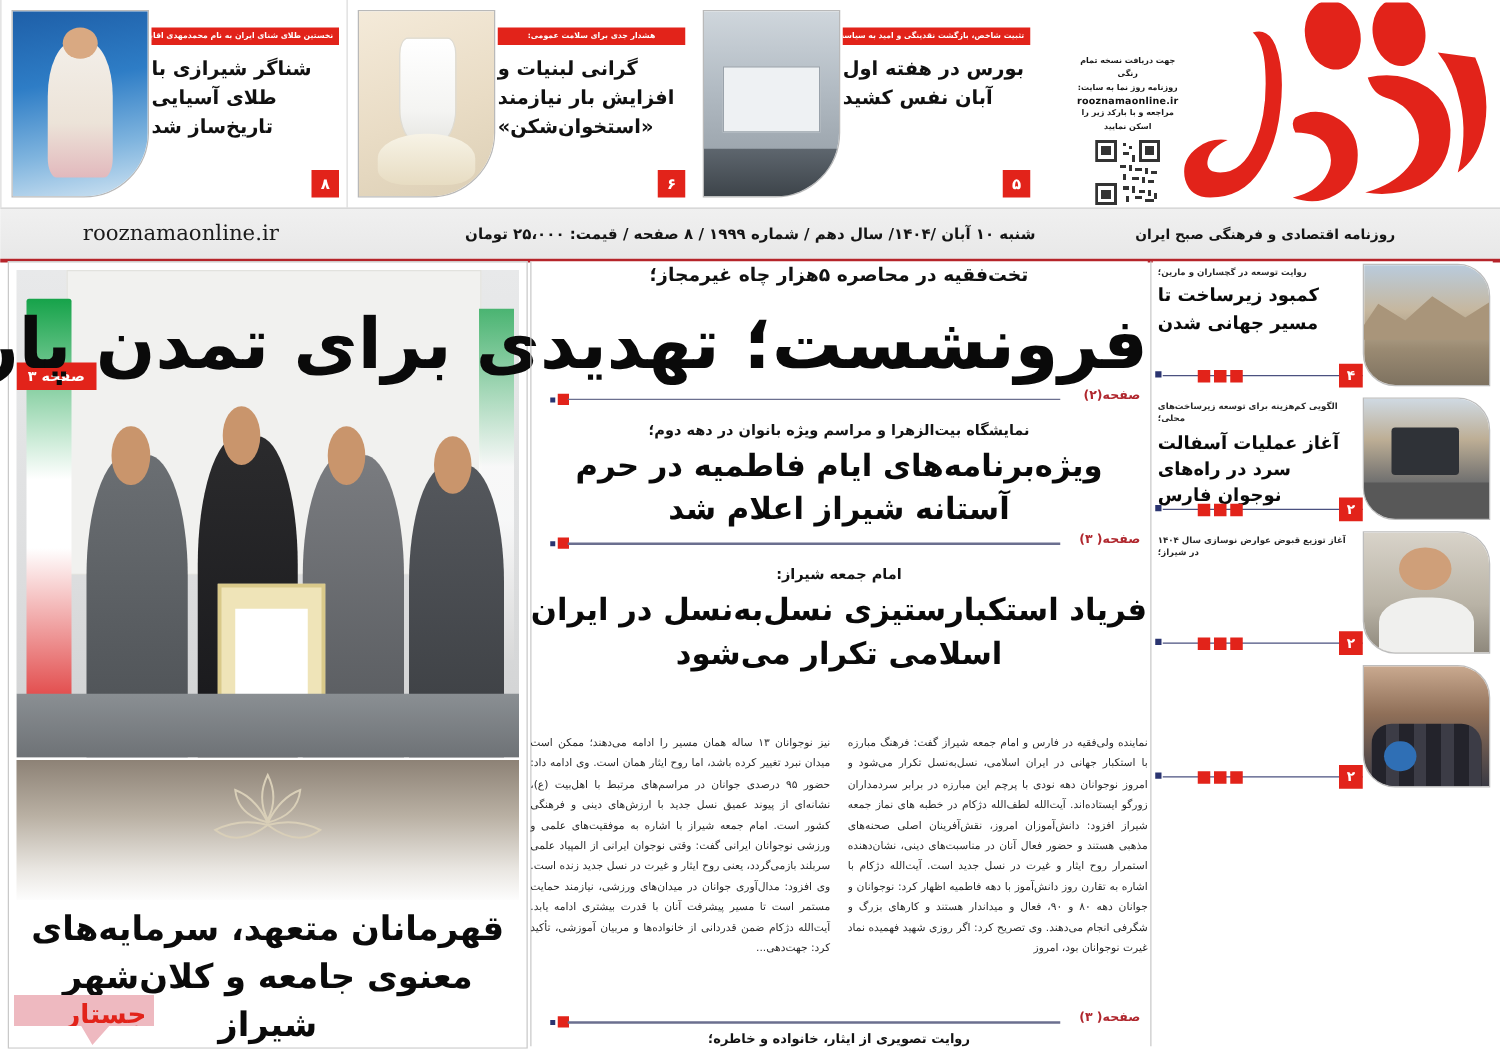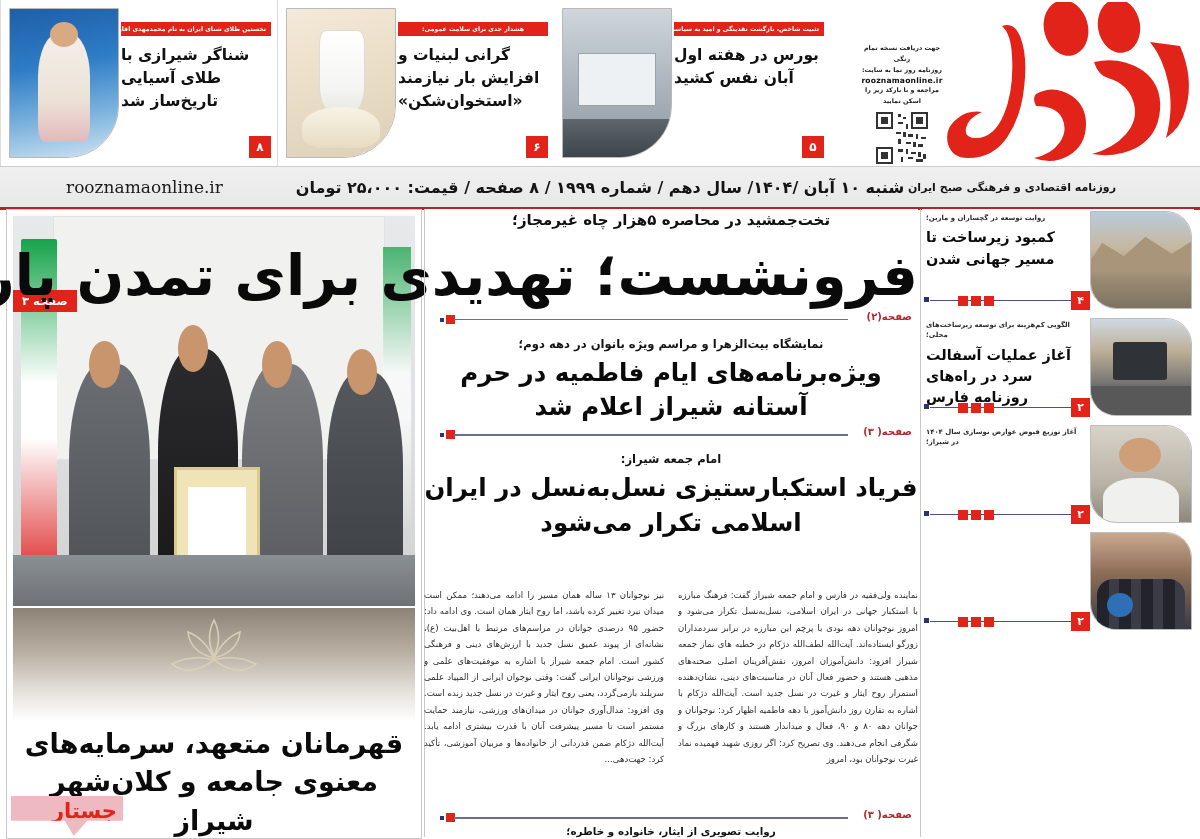--- a/index.html
+++ b/index.html
@@ -47,21 +47,21 @@
   .qrblock{position:absolute;right:256px;top:16px;width:84px;text-align:center;margin-top:27px;}
   .qrtxt{font-size:6.4px;line-height:1.72;color:#1a1a1a;font-weight:bold;direction:rtl;}
   .qrsite{font-size:7.6px;font-weight:bold;color:#111;letter-spacing:.2px;direction:ltr;}
   .qrimg{width:52px;height:52px;margin:5px auto 0;}
 
   
   .infobar{position:absolute;left:0;top:166px;width:1200px;height:40px;
      background:linear-gradient(180deg,#f0f0f0 0%,#e8e8e8 100%);
      border-top:1px solid #cdcdcd;border-bottom:3px solid #b5242a;display:flex;align-items:center;}
   .infobar .site{position:absolute;left:66px;font-family:"DejaVu Serif","Liberation Serif",serif;font-size:17px;color:#1a1a1a;direction:ltr;}
-  .infobar .mid{position:absolute;left:0;right:0;text-align:center;font-size:16px;font-weight:bold;color:#141414;}
+  .infobar .mid{position:absolute;left:0;right:0;text-align:center;font-size:12px;font-weight:bold;color:#141414;}
   .infobar .tagline{position:absolute;right:84px;font-size:11px;font-weight:bold;color:#141414;text-align:center;}
 
   
   .main{position:absolute;left:0;top:209px;width:1200px;height:630px;}
 
   .col-left{position:absolute;left:6px;top:0;width:414px;height:628px;border:1px solid #c9c9c9;background:#fff;overflow:hidden;}
   .col-mid{position:absolute;left:424px;top:0;width:494px;height:628px;background:#fff;}
   .col-right{position:absolute;left:922px;top:0;width:272px;height:628px;background:#fff;}
 
   
@@ -293,21 +293,21 @@
 
       <div class="jostar">
         <span>جستار</span>
       </div>
     </div>
 
     <div class="col-mid">
       <div class="vrule"></div>
         <div class="vrule2"></div>
 
-      <div class="topkicker">تخت‌جمشید در محاصره ۵هزار چاه غیرمجاز؛</div>
+      <div class="topkicker">تخت‌فقیه در محاصره ۵هزار چاه غیرمجاز؛</div>
       <div class="megahead">فرونشست؛ تهدیدی برای تمدن پارسی</div>
       <div class="rule">
         <div class="dot"></div>
           <div class="sq"></div>
           <div class="line"></div>
         <div class="ref">صفحه(۲)</div>
       </div>
 
       <div class="sub-kicker">نمایشگاه بیت‌الزهرا و مراسم ویژه بانوان در دهه دوم؛</div>
       <div class="sub-head">ویژه‌برنامه‌های ایام فاطمیه در حرم آستانه شیراز اعلام شد</div>
@@ -359,21 +359,21 @@
             <div class="pg">۴</div>
           </div>
         </div>
 
         <div class="sitem">
           <div class="sthumb">
               <div class="inner ph-road" style="position:absolute;inset:0"></div>
             </div>
           <div class="stext">
             <div class="skicker">الگویی کم‌هزینه برای توسعه زیرساخت‌های محلی؛</div>
-            <div class="shead">آغاز عملیات آسفالت سرد در راه‌های روزنامه فارس</div>
+            <div class="shead">آغاز عملیات آسفالت سرد در راه‌های نوجوان فارس</div>
           </div>
           <div class="srule">
             <div class="edot"></div>
               <div class="ln"></div>
               <div class="blocks">
                 <i></i>
                 <i></i>
                 <i></i>
               </div>
             <div class="pg">۲</div>

